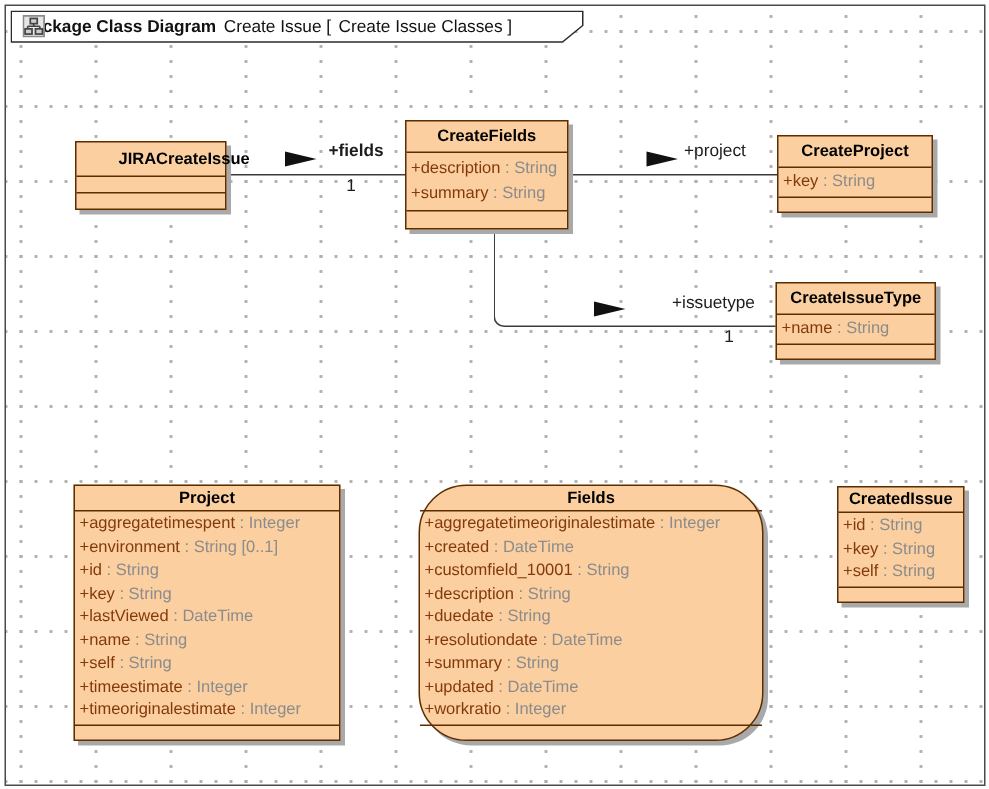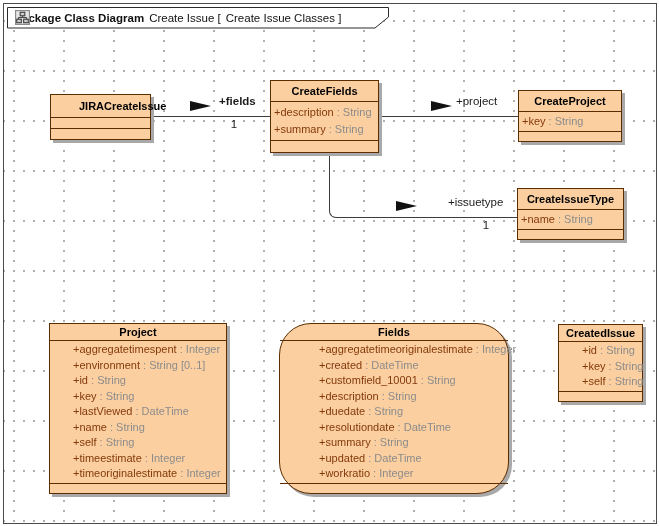--- a/index.html
+++ b/index.html
@@ -46,21 +46,21 @@
   .cls-title.tall{ line-height:22px; height:22px;padding-left:28px; }
   .cls-title.slim{ line-height:16px; height:16px; }
   .cls-attrs{
     border-top:1px solid var(--class-border,#5c2d00);
     padding:2px 0 2px 0;
   }
   .attr-row{
     font-size:11px; line-height:17px; white-space:nowrap;
     padding-left:3px;
   }
-  .dense .attr-row{ line-height:15.5px;margin-left:20px; }
+  .dense .attr-row{ line-height:15.5px; }
   .attr-n{ color:var(--attr-name,#84390b); }
   .attr-t{ color:var(--attr-type,#8c8c8c); }
   .cls-empty{
     border-top:1px solid var(--class-border,#5c2d00);
     height:11px;
   }
   .cls-empty.short{ height:9px; }
   
   .h-line{ position:absolute; height:0; border-top:1px solid var(--line,#3c3c3c); }
   .l-line{
@@ -183,21 +183,21 @@
         <div class="attr-row"><span class="attr-n">+name</span><span class="attr-t"> : String</span></div>
         <div class="attr-row"><span class="attr-n">+self</span><span class="attr-t"> : String</span></div>
         <div class="attr-row"><span class="attr-n">+timeestimate</span><span class="attr-t"> : Integer</span></div>
         <div class="attr-row"><span class="attr-n">+timeoriginalestimate</span><span class="attr-t"> : Integer</span></div>
       </div>
     <div class="cls-empty short"></div>
   </div>
 
   <div class="uml-class dense" id="cls-fields">
     <div class="cls-title slim">Fields</div>
-    <div class="cls-attrs" style="padding:1px 16px">
+    <div class="cls-attrs" style="padding:1px 0">
         <div class="attr-row"><span class="attr-n">+aggregatetimeoriginalestimate</span><span class="attr-t"> : Integer</span></div>
         <div class="attr-row"><span class="attr-n">+created</span><span class="attr-t"> : DateTime</span></div>
         <div class="attr-row"><span class="attr-n">+customfield_10001</span><span class="attr-t"> : String</span></div>
         <div class="attr-row"><span class="attr-n">+description</span><span class="attr-t"> : String</span></div>
         <div class="attr-row"><span class="attr-n">+duedate</span><span class="attr-t"> : String</span></div>
         <div class="attr-row"><span class="attr-n">+resolutiondate</span><span class="attr-t"> : DateTime</span></div>
         <div class="attr-row"><span class="attr-n">+summary</span><span class="attr-t"> : String</span></div>
         <div class="attr-row"><span class="attr-n">+updated</span><span class="attr-t"> : DateTime</span></div>
         <div class="attr-row"><span class="attr-n">+workratio</span><span class="attr-t"> : Integer</span></div>
       </div>

